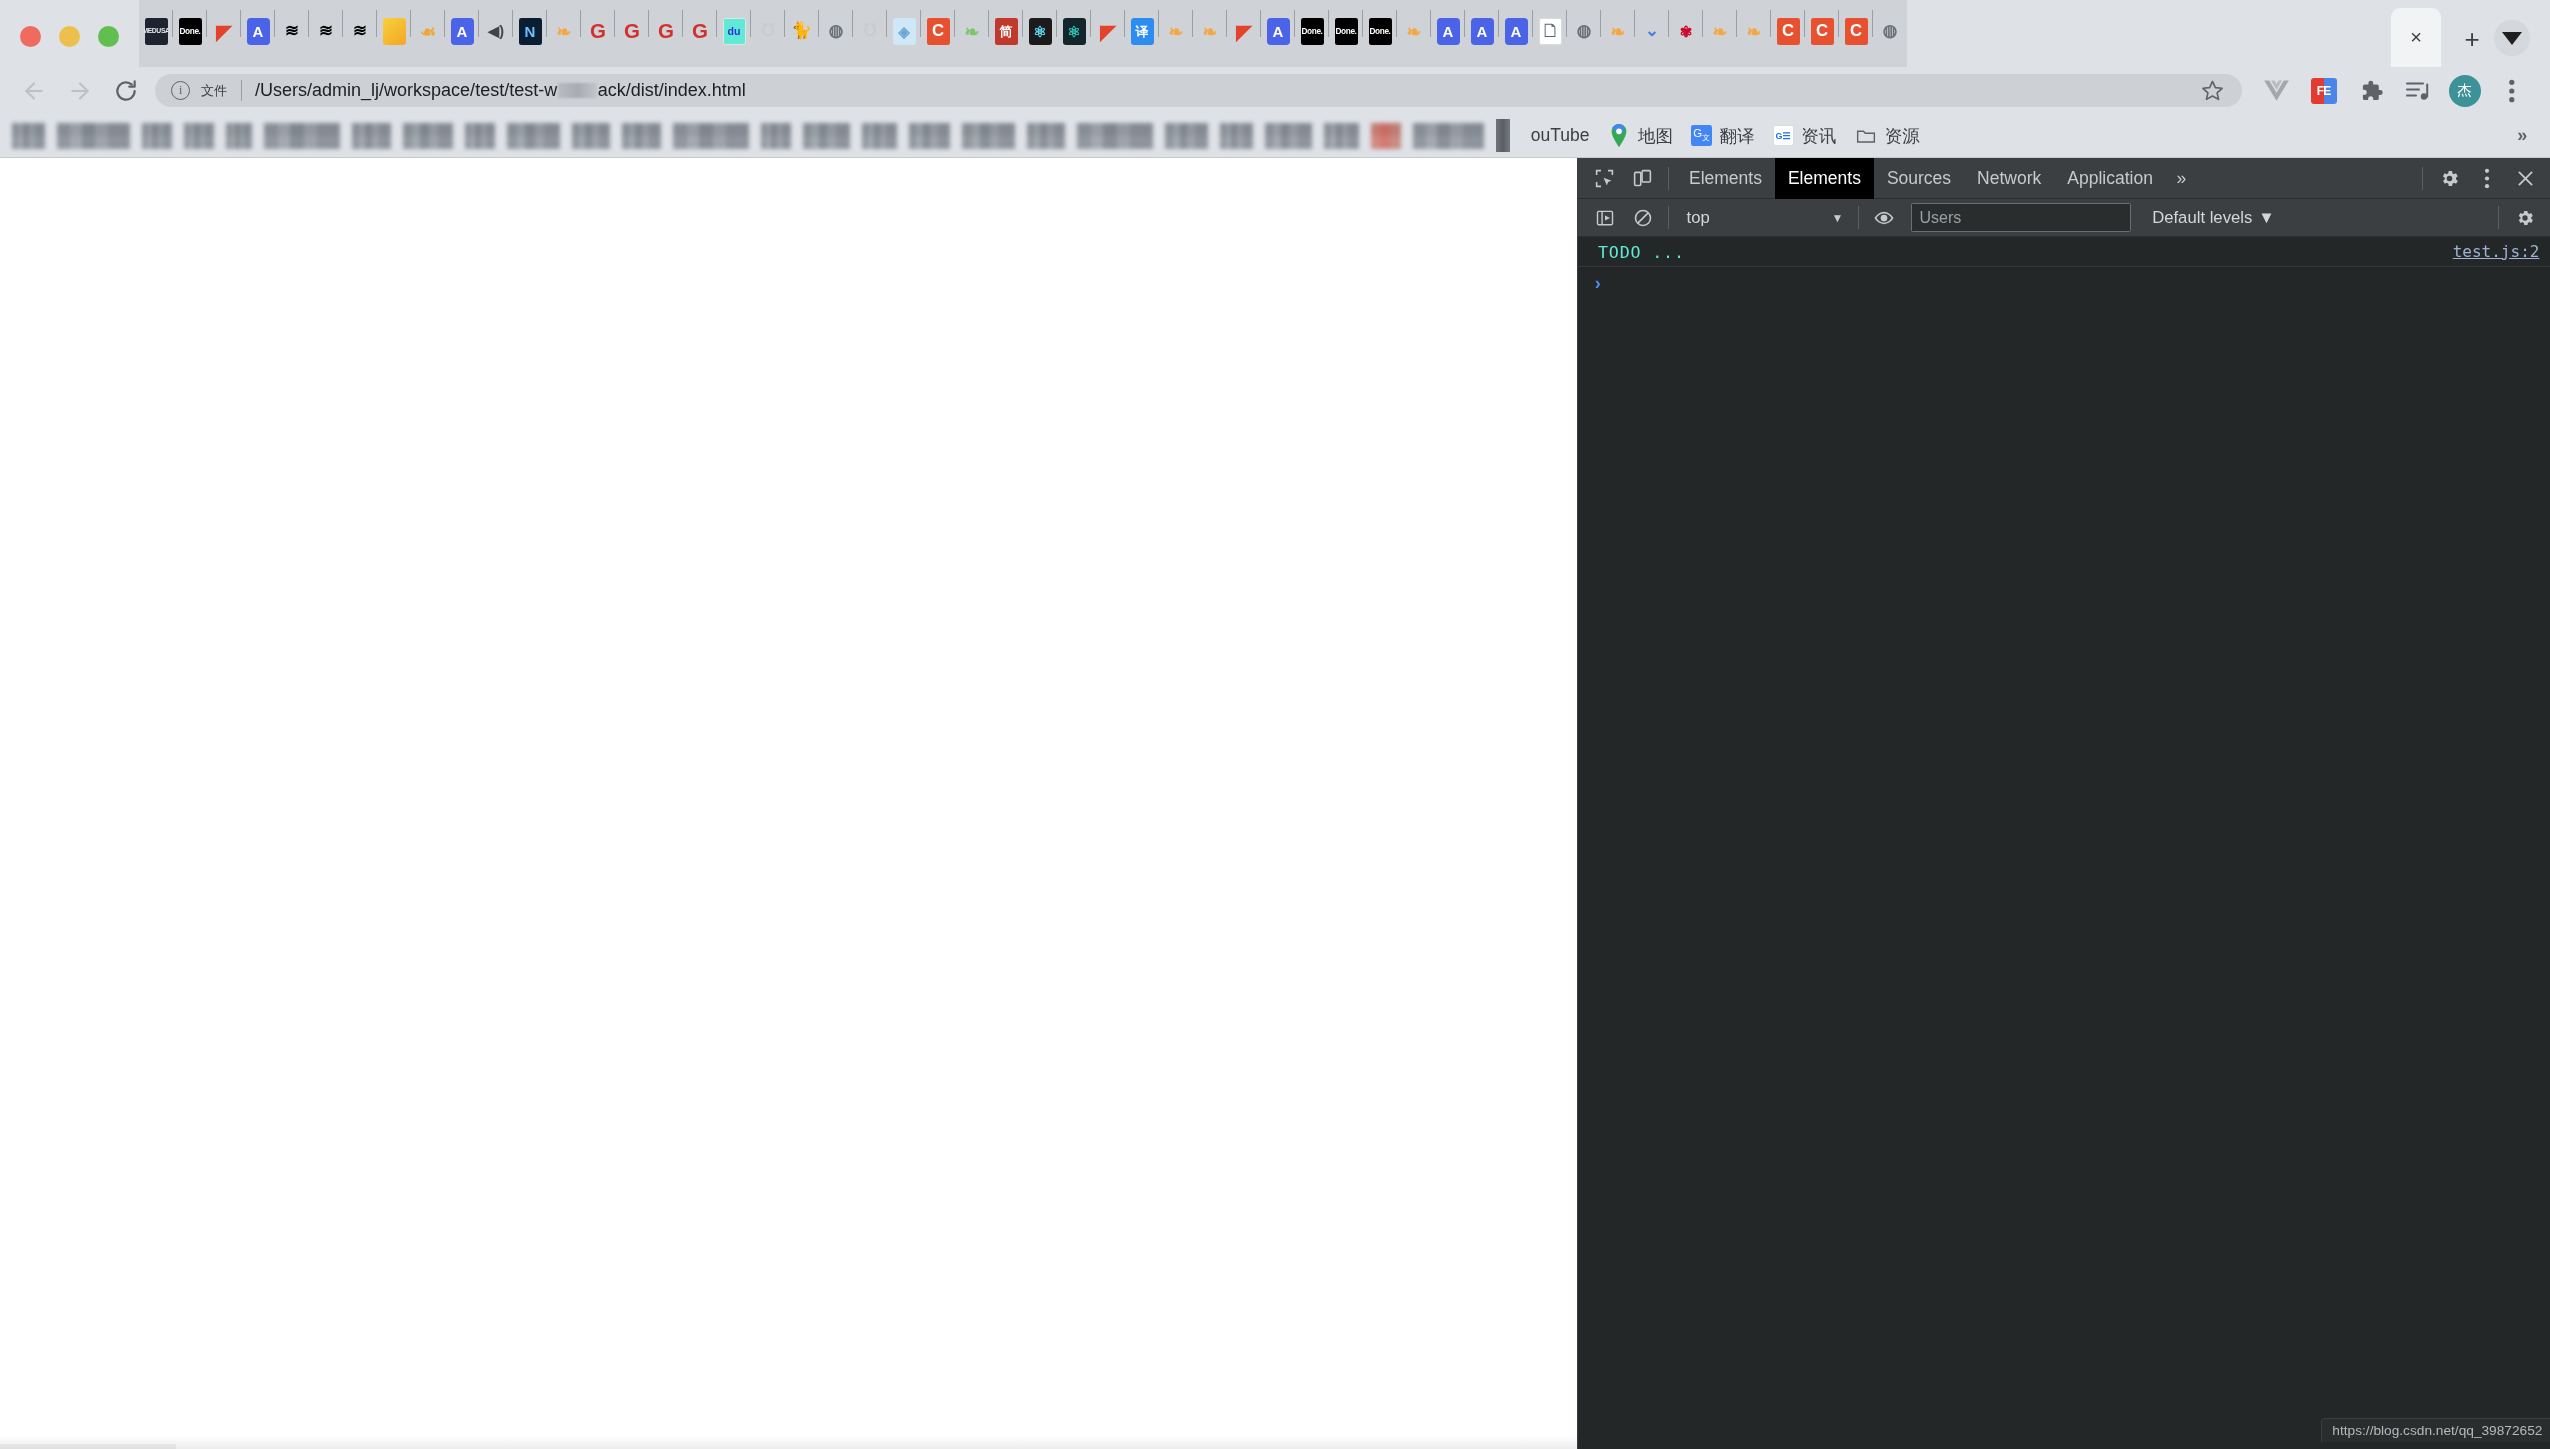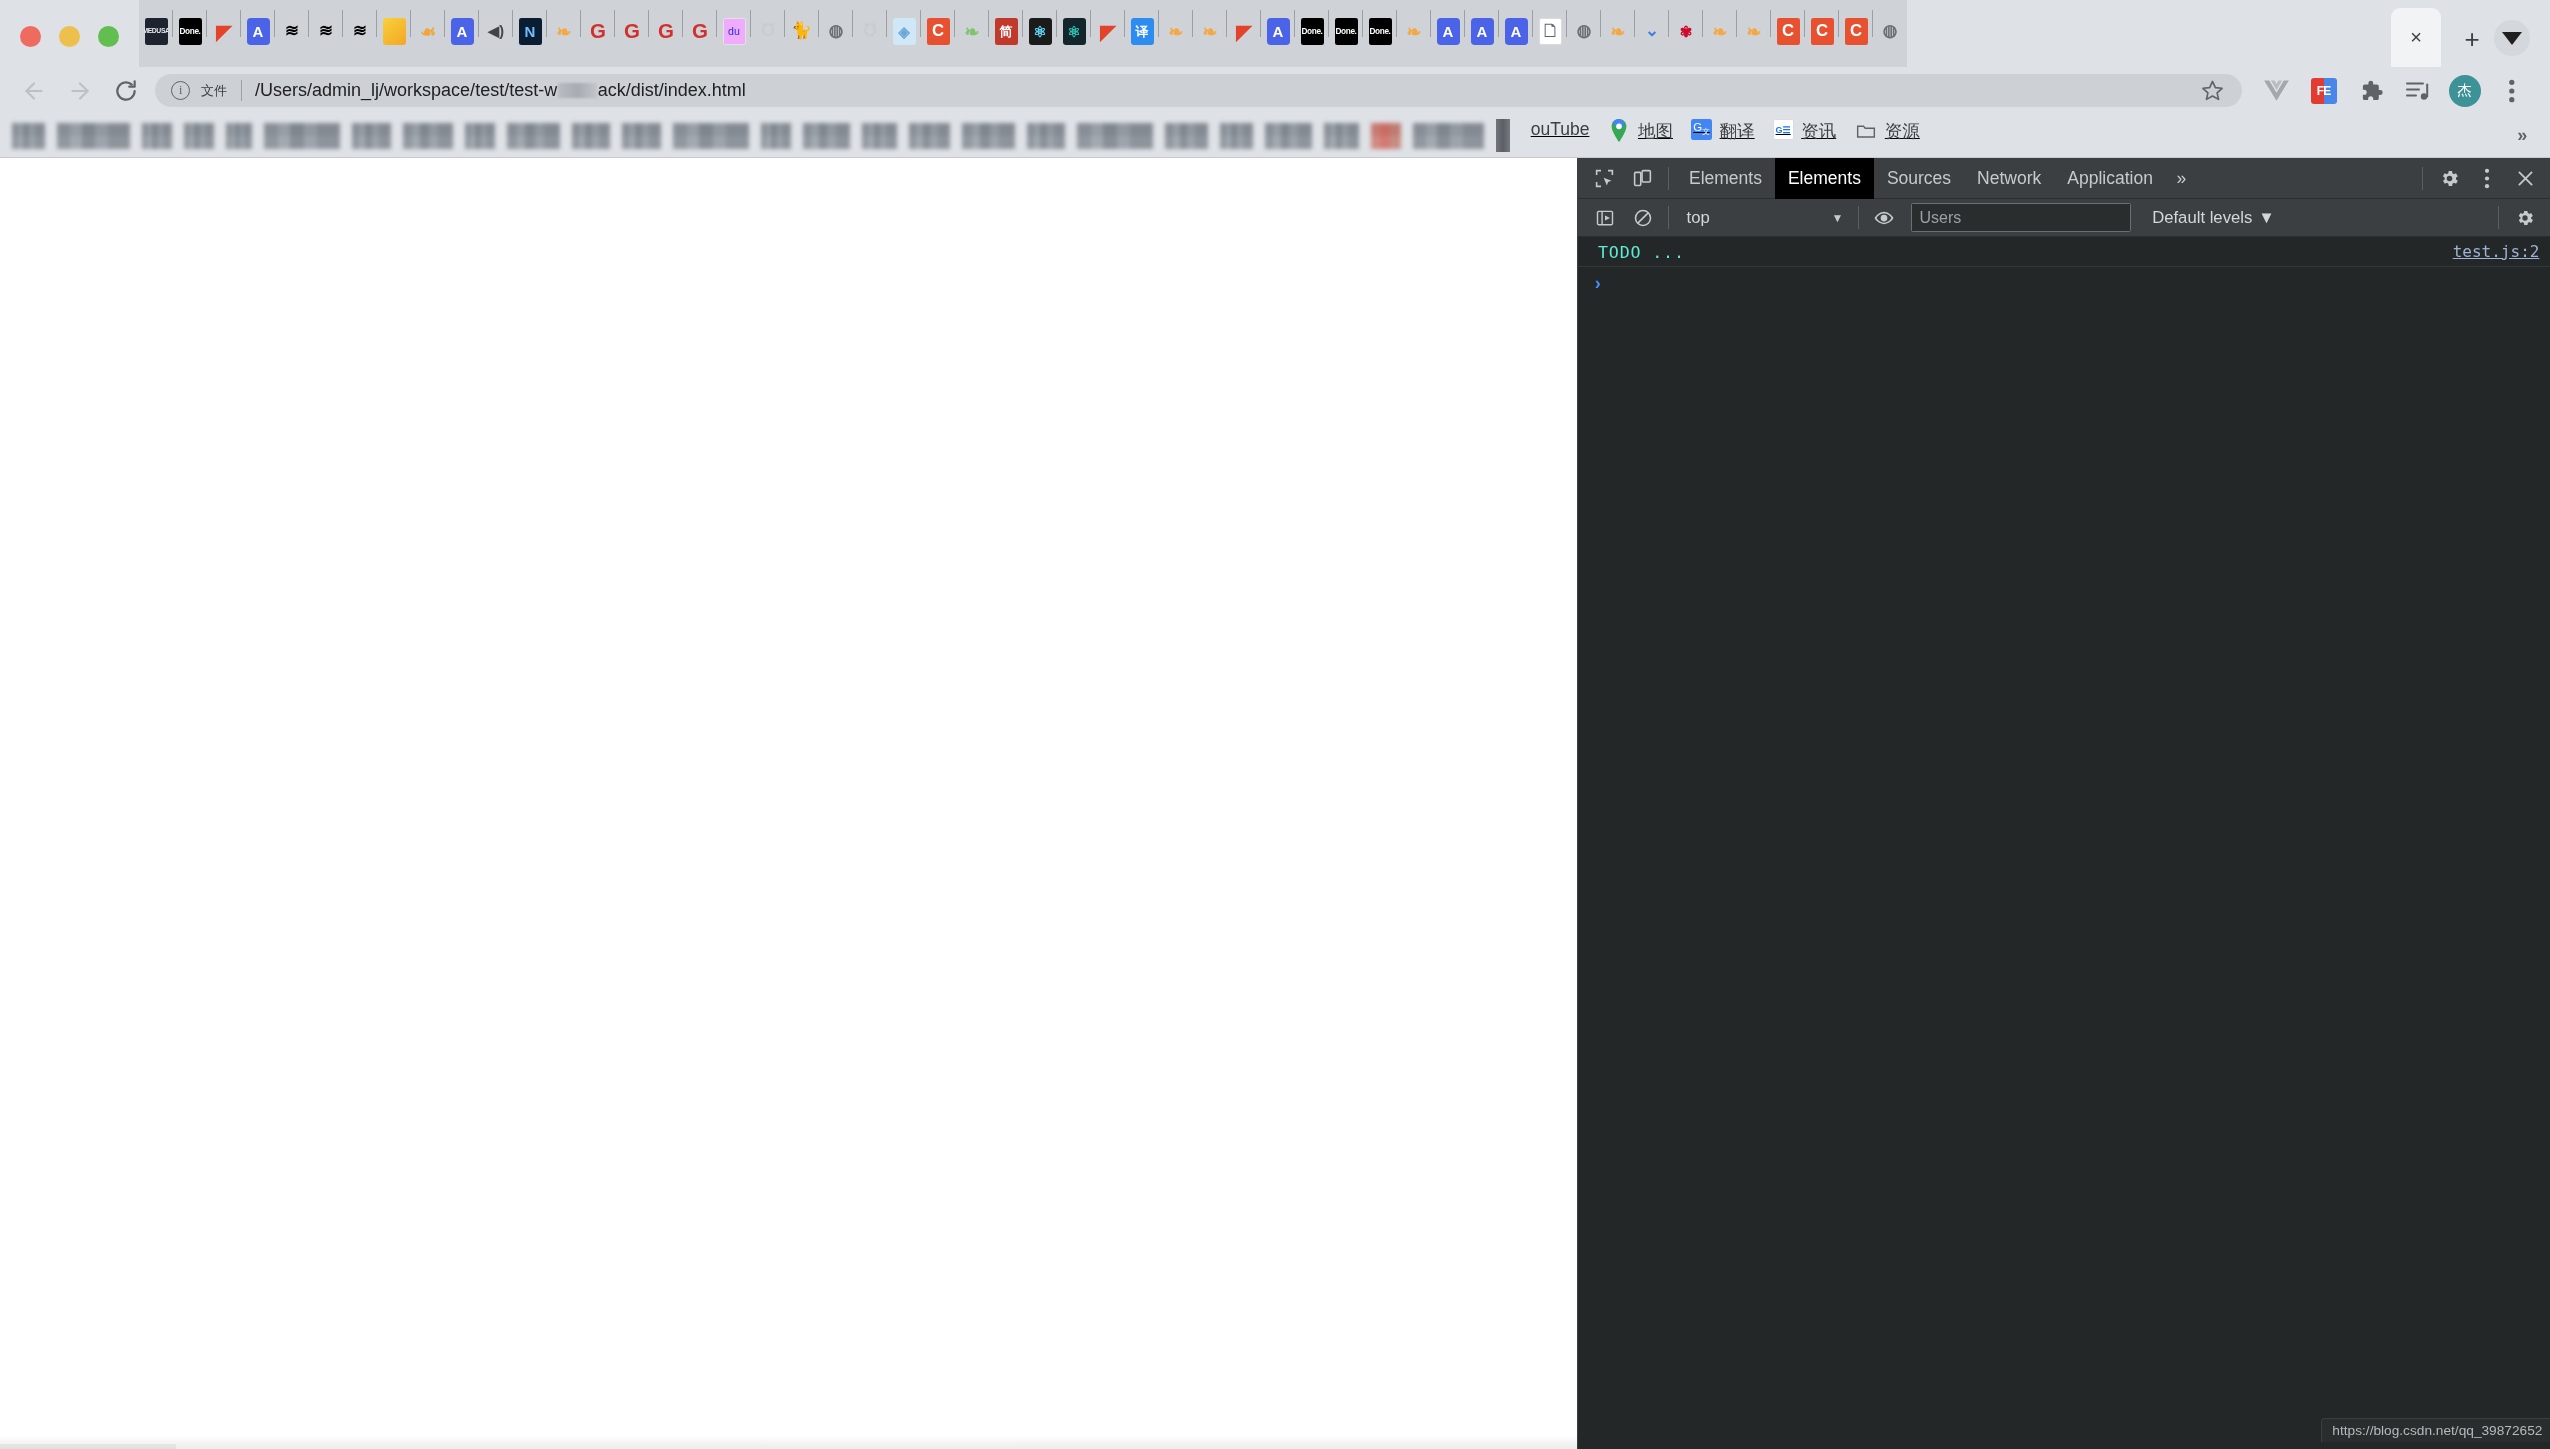--- a/index.html
+++ b/index.html
@@ -98,21 +98,21 @@
   .fv-done { background:#000; color:#fff; font-size:8.3px; font-weight:800; letter-spacing:-0.4px; }
   .fv-gitlab { background:transparent; color:#e2432a; font-size:20px; }
   .fv-a { background:#4a63e7; color:#fff; font-size:15px; font-weight:700; border-radius:3.8px; }
   .fv-yuque { background:transparent; font-size:16.7px; }
   .fv-fire { background:linear-gradient(140deg,#f7d13d,#f5a623); border-radius:3px; }
   .fv-yellowbird { color:#f0a63c; font-size:18px; }
   .fv-spk { color:#444; font-size:14.4px; }
   .fv-n { background:#0b1d33; color:#6cc0ff; font-size:15px; font-weight:800; }
   .fv-orange { color:#f5a742; font-size:18px; }
   .fv-g { background:transparent; color:#d0312d; font-size:20.5px; font-weight:700; }
-  .fv-baidu { background:#f0abfc; color:#2932e1; font-size:10.6px; font-weight:400; border:0.8px solid #e3e3e3; }
+  .fv-baidu { background:#5eead4; color:#2932e1; font-size:10.6px; font-weight:700; border:0.8px solid #e3e3e3; }
   .fv-ghost { color:#c8ccd1; font-size:16.7px; }
   .fv-cat { color:#3f87b5; font-size:16.7px; }
   .fv-globe { color:#6b7076; font-size:16.7px; }
   .fv-webpack { background:#cfe7f7; color:#6ba7d6; font-size:15px; border-radius:3px; }
   .fv-c { background:#e8512f; color:#fff; font-size:16.7px; font-weight:700; border-radius:2.3px; }
   .fv-green { color:#7ec46b; font-size:18px; }
   .fv-jian { background:#c0392b; color:#fff; font-size:13px; font-weight:600; border-radius:2.3px; }
   .fv-react-dark { background:#1b1b1b; color:#61dafb; font-size:15px; border-radius:3px; }
   .fv-react-teal { background:#12262b; color:#2ec4b6; font-size:15px; border-radius:3px; }
   .fv-yi { background:#2d8cf0; color:#fff; font-size:13px; font-weight:600; border-radius:3px; }
@@ -218,25 +218,24 @@
   }
   .bm-blur.pink {
     background-image:
       linear-gradient(90deg, #e8b2ac 0 30%, #e99c94 30% 62%, #dcb5ae 62% 100%),
       linear-gradient(0deg, #e6c0bb 0 50%, #dba8a0 50% 100%);
   }
   .bm-blur.dark {
     background-image: linear-gradient(90deg,#6a6f75,#55595f,#70757b);
   }
   .bm-item {
-    display: flex; align-items: flex-start; gap: 7.6px;
+    display: flex; align-items: center; gap: 7.6px;
     padding: 0 9px; height: 33px;
     border-radius: 3.8px;
     flex: 0 0 auto;
-    text-decoration: underline;
   }
   .bm-label { font-size: 17.5px; color: #3c4043; white-space: nowrap; }
   .bm-ico { width: 23px; height: 23px; display:flex; align-items:center; justify-content:center; font-size: 16px; }
   .bm-ico.maps { color: #34a853; }
   .bm-ico.translate { background:#4285f4; color:#fff; font-size:11.4px; border-radius:2.3px; width:21px;height:21px; }
   .bm-ico.news { background:#fff; border:0.8px solid #dadce0; border-radius:2.3px; color:#1a73e8; font-size:10px; font-weight:800; width:21px;height:21px;}
   .bm-ico.folder { color: #5f6368; font-size: 18px; }
   .bm-overflow {
     margin-left: auto; padding: 0 13.7px;
     color: #5f6368; font-size: 18px; font-weight: 700;

